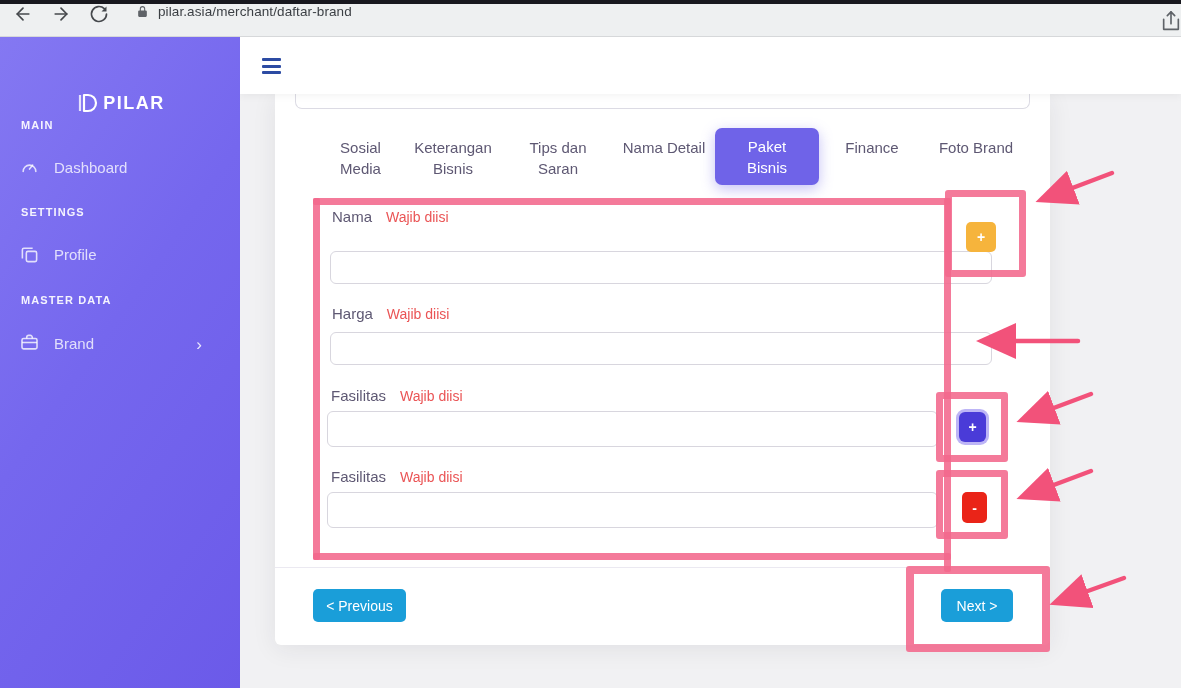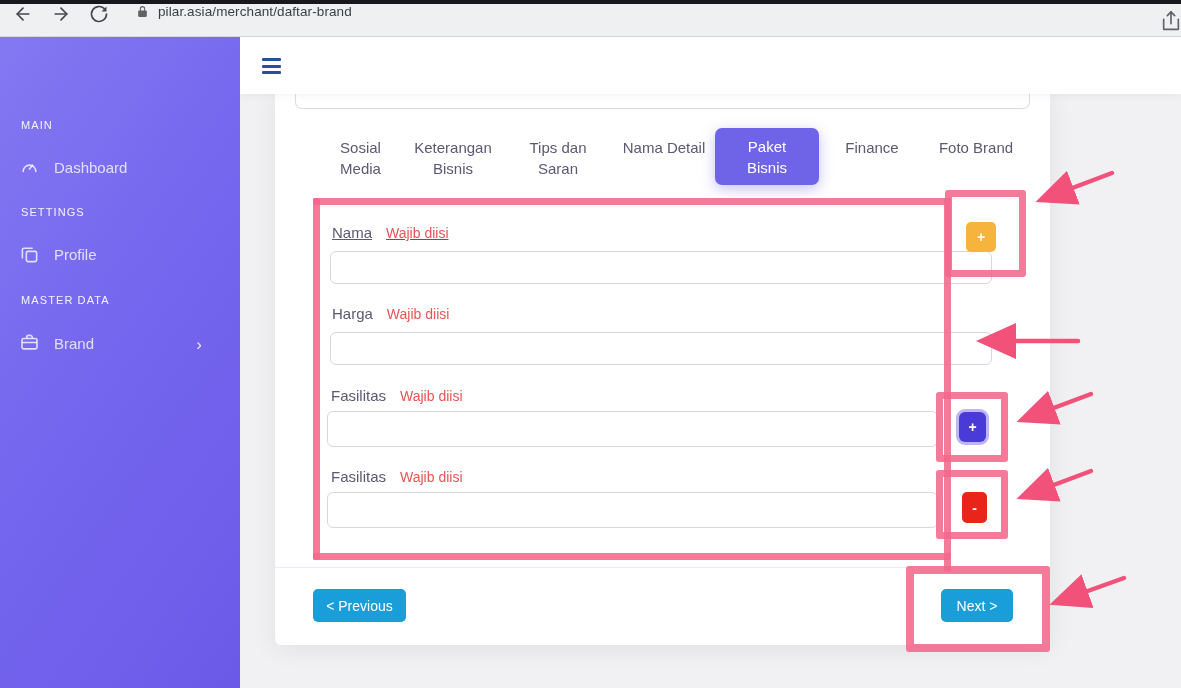--- a/index.html
+++ b/index.html
@@ -28,21 +28,21 @@
 
   
   .sidebar { left:0; top:37px; width:240px; height:651px; z-index:30;
              background:linear-gradient(125deg,#8478f2 0%,#7567ee 45%,#6b5ae9 100%); }
   .logo-row { position:absolute; left:0; top:54px; width:240px; display:flex;
               justify-content:center; align-items:center; gap:4px; }
   .logo-ic { width:24px; height:24px; color:#fff; }
   .logo-ic svg { width:100%; height:100%; }
   .logo-text { color:#fff; font-size:18px; font-weight:800; letter-spacing:1.5px; }
   .side-header { position:absolute; left:21px; color:rgba(255,255,255,.92);
-                 font-size:11px; font-weight:400; letter-spacing:1.1px;text-align:center; }
+                 font-size:11px; font-weight:700; letter-spacing:1.1px;text-align:center; }
   .side-item { position:absolute; left:20px; width:210px; display:flex; align-items:center;
                gap:15px; color:rgba(255,255,255,.78); font-size:15px; cursor:pointer; }
   .side-item .mi { width:19px; height:19px; flex:0 0 auto; }
   .side-item .mi svg { width:100%; height:100%; }
   .chev { position:absolute; right:28px; font-size:17px; line-height:14px; color:rgba(255,255,255,.85); }
 
   
   .app-header { left:240px; top:37px; width:941px; height:57px; background:#ffffff;
                 box-shadow:0 2px 8px rgba(0,0,0,.05); z-index:20; }
   .hamburger { position:absolute; left:22px; top:21px; width:19px; cursor:pointer; }
@@ -120,20 +120,29 @@
   <span class="share-ic">
     <svg viewBox="0 0 24 24" fill="none" stroke="currentColor" stroke-width="1.8" stroke-linecap="round" stroke-linejoin="round">
         <path d="M4 9v11h16V9"></path>
         <path d="M16 5l-4-4-4 4"></path>
         <line x1="12" y1="1" x2="12" y2="14"></line>
       </svg>
   </span>
 </div>
 
 <div class="abs sidebar">
+  <div class="logo-row">
+    <span class="logo-ic">
+      <svg viewBox="0 0 24 24" fill="none" stroke="currentColor" stroke-width="2.2" stroke-linejoin="round">
+        <path d="M5 4v16" opacity=".8"></path>
+        <path d="M9 4h4a8 8 0 0 1 0 16H9z"></path>
+      </svg>
+    </span>
+    <span class="logo-text">PILAR</span>
+  </div>
 
   <div class="side-header" style="top:82px;">MAIN</div>
 
   <div class="side-item" style="top:121px;">
     <span class="mi">
       <svg viewBox="0 0 24 24" fill="none" stroke="currentColor" stroke-width="2" stroke-linecap="round">
         <path d="M4 17a8 8 0 1 1 16 0"></path>
           <path d="M12 14l4-5"></path>
       </svg>
     </span>
@@ -181,21 +190,21 @@
 <div class="abs tab" style="left:318px; width:85px;">Sosial Media</div>
 <div class="abs tab" style="left:401px; width:104px;">Keterangan Bisnis</div>
 <div class="abs tab" style="left:515px; width:86px;">Tips dan Saran</div>
 <div class="abs tab" style="left:621px; width:86px;">Nama Detail</div>
 <div class="abs tab active" style="left:715px; width:104px;">
   <span style="width:70px;">Paket Bisnis</span>
 </div>
 <div class="abs tab" style="left:829px; width:86px;">Finance</div>
 <div class="abs tab" style="left:933px; width:86px;">Foto Brand</div>
 
-<div class="abs fld-label" style="left:332px; top:224px;text-decoration:underline;">
+<div class="abs fld-label" style="left:332px; top:208px;">
   <span>Nama</span>
   <span class="req">Wajib diisi</span>
 </div>
 <input class="abs txt-input" style="left: 330px; top: 251px; width: 662px; height: 33px;">
 <button class="abs sq-btn btn-orange">+</button>
 
 <div class="abs fld-label" style="left:332px; top:305px;">
   <span>Harga</span>
   <span class="req">Wajib diisi</span>
 </div>

